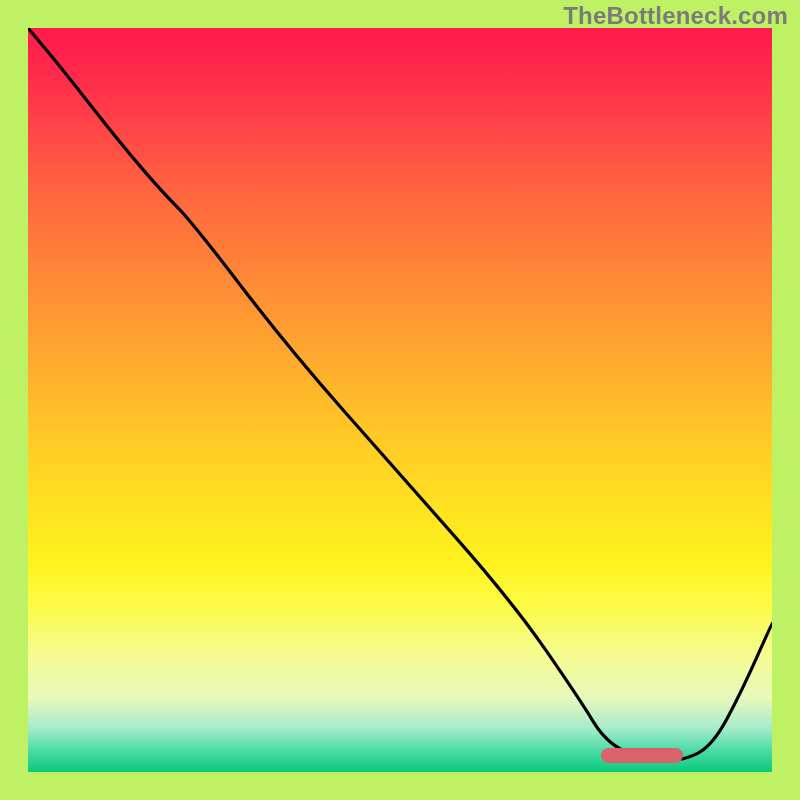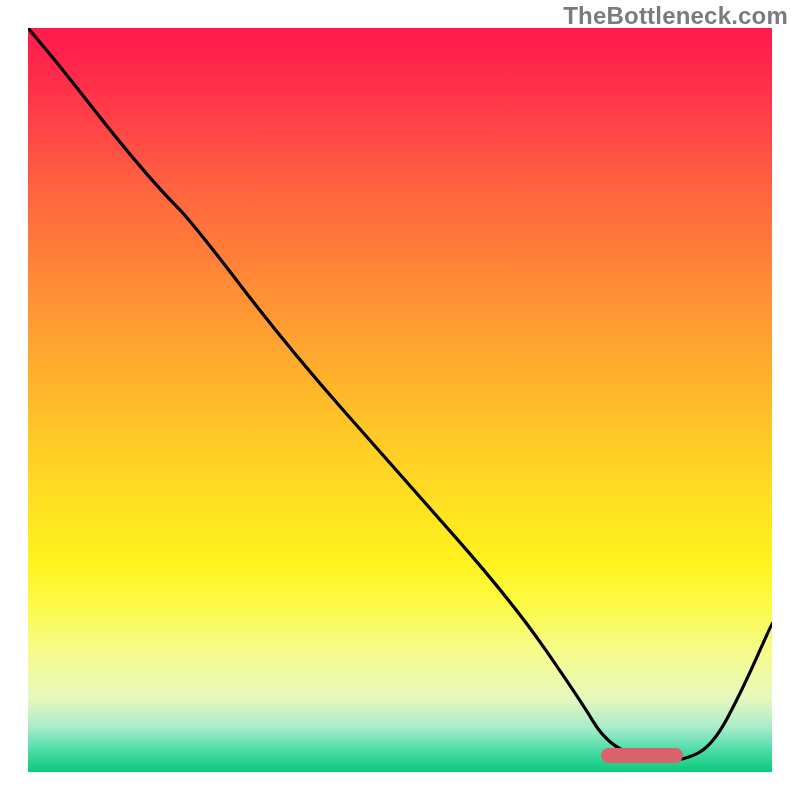--- a/index.html
+++ b/index.html
@@ -8,21 +8,21 @@
     width: 800px;
     height: 800px;
     background: #000;
     overflow: hidden;
     font-family: Arial, Helvetica, sans-serif;
   }
   .frame {
     position: relative;
     width: 800px;
     height: 800px;
-    background: #ffffff;
+    background: #bef264;
   }
   .watermark {
     position: absolute;
     top: 2px;
     right: 12px;
     color: #7b7b7b;
     font-size: 24px;
     font-weight: 600;
     letter-spacing: 0.2px;
     z-index: 20;

